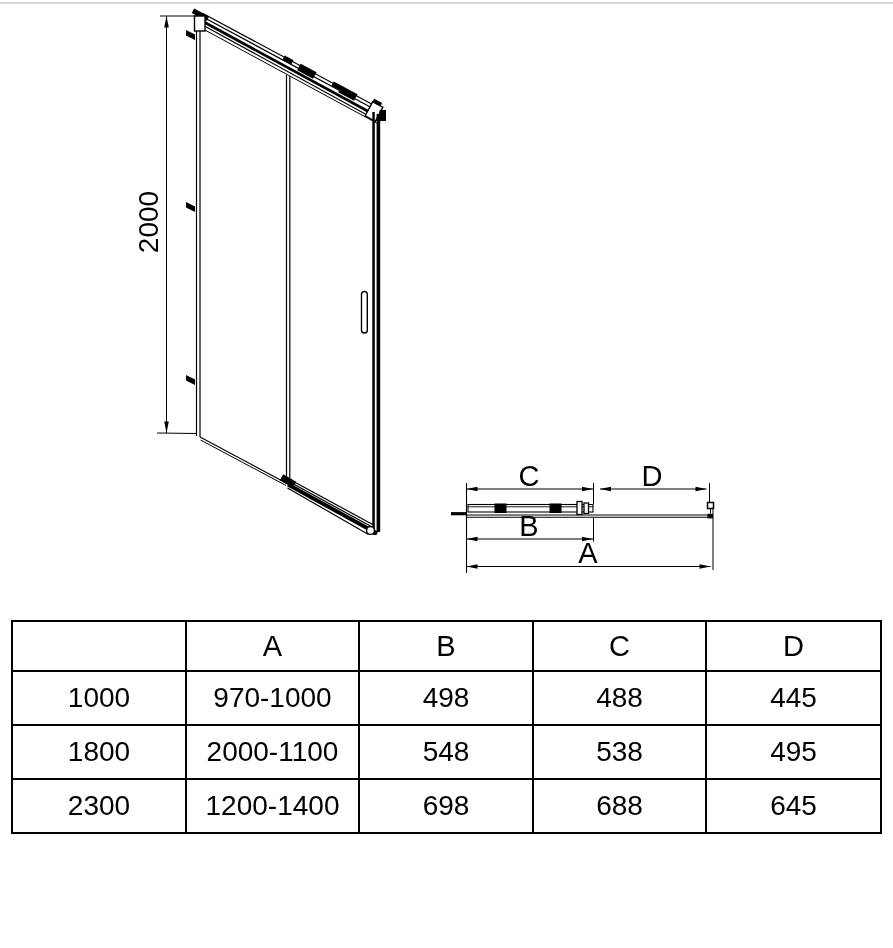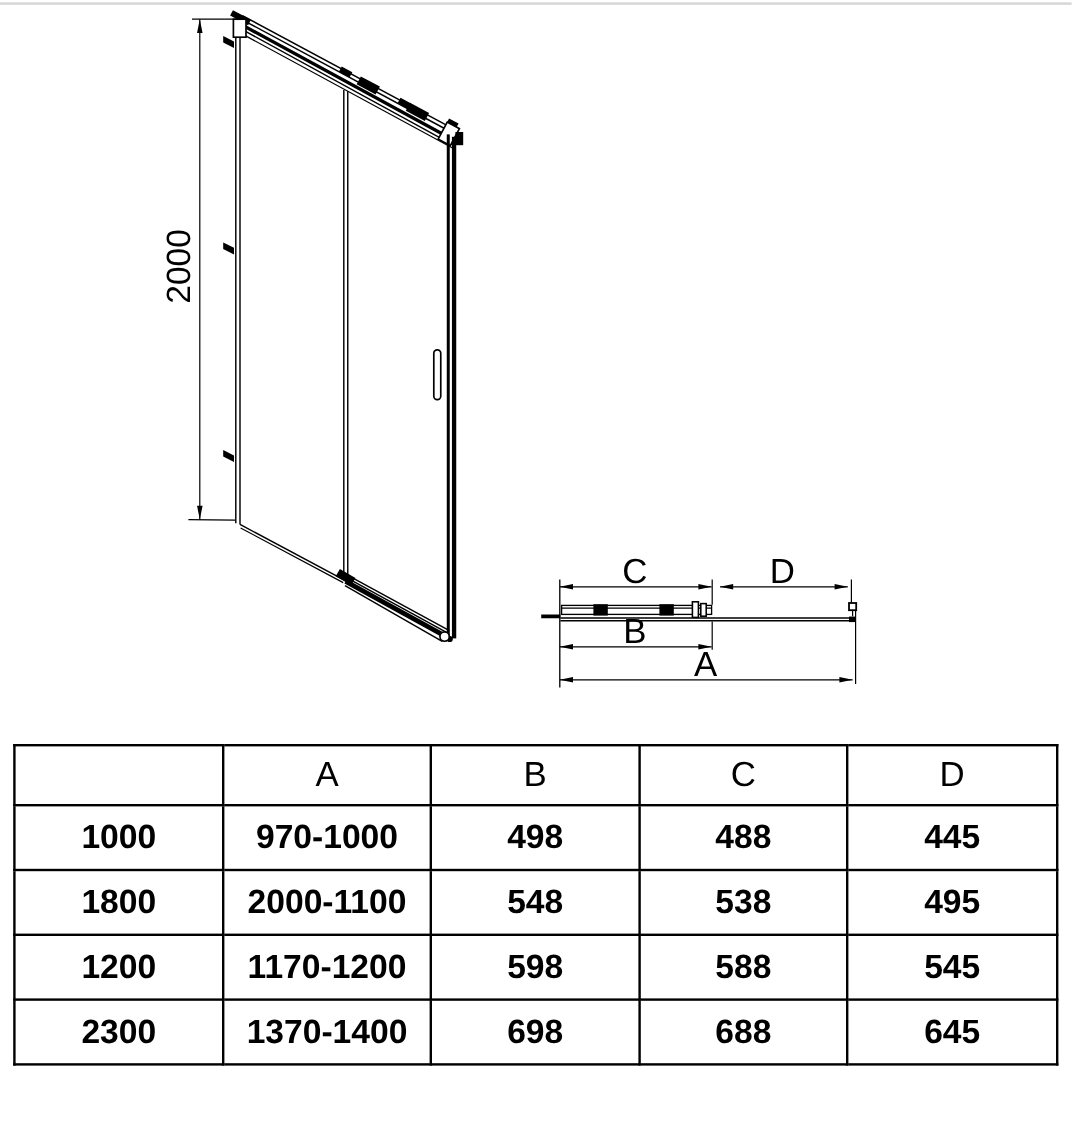--- a/index.html
+++ b/index.html
@@ -8,21 +8,21 @@
   .top-border{position:absolute;left:0;top:2px;width:893px;height:1.5px;background:#d5d5d5;}
   .drawing{position:absolute;left:0;top:0;}
   svg text{font-family:"Liberation Sans",sans-serif;fill:#000;}
   .dim-label{font-size:29px;}
   .height-label{font-size:28px;}
   table.spec{position:absolute;left:11px;top:620px;width:869px;
              border-collapse:collapse;table-layout:fixed;font-size:28px;}
   table.spec td,table.spec th{border:2px solid #000;text-align:center;vertical-align:middle;
              font-weight:normal;padding:0;overflow:hidden;}
   table.spec th{height:48px;font-size:29px;}
-  table.spec td{height:52px;font-weight:bold;}
+  table.spec td{height:52px;}
 </style>
 </head>
 <body>
 
 <div class="top-border"></div>
 
 <svg class="drawing" width="893" height="612" viewBox="0 0 893 612">
 
   <g stroke="#000" fill="none">
 
@@ -178,27 +178,20 @@
       <td>445</td>
     </tr>
     <tr>
       <td>1800</td>
       <td>2000-1100</td>
       <td>548</td>
       <td>538</td>
       <td>495</td>
     </tr>
     <tr>
-      <td>1200</td>
-      <td>1170-1200</td>
-      <td>598</td>
-      <td>588</td>
-      <td>545</td>
-    </tr>
-    <tr>
       <td>2300</td>
-      <td>1370-1400</td>
+      <td>1200-1400</td>
       <td>698</td>
       <td>688</td>
       <td>645</td>
     </tr>
   </tbody>
 </table>
 
 </body></html>

